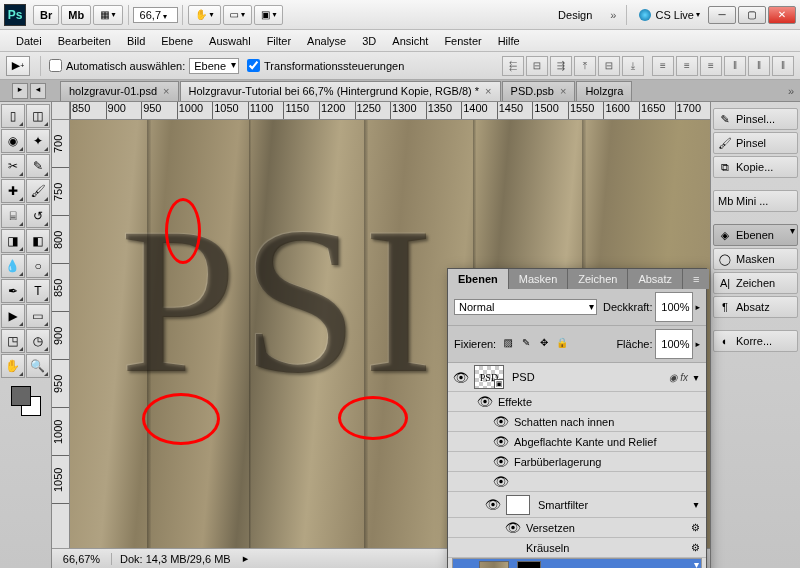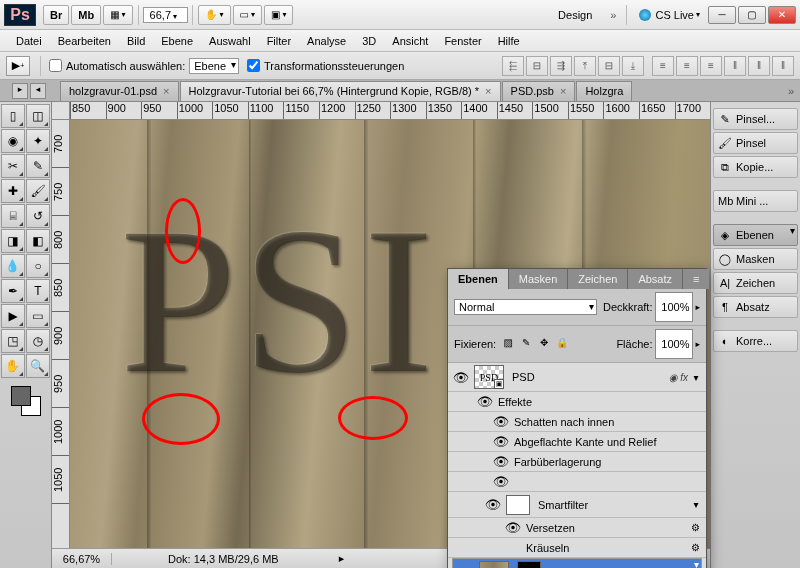--- a/index.html
+++ b/index.html
@@ -1,18 +1,18 @@
 <!DOCTYPE html>
 <html><head>
 <meta charset="utf-8">
 <style>
   * { box-sizing: border-box; margin: 0; padding: 0; font-family: Tahoma, sans-serif; font-size: 11px; }
   body { background: #e0e0e0; width: 800px; height: 568px; overflow: hidden; user-select: none; }
   .titlebar { height: 30px; background: linear-gradient(#f7f7f7,#e2e2e2); border-bottom: 1px solid #bbb; display: flex; align-items: center; padding: 0 4px; }
-  .ps-icon { width: 32px; height: 22px; background: #001e36; border: 1px solid #333; display: flex; align-items: center; justify-content: center; color: #fca5a5; font-weight: bold; font-size: 16px; margin-right: 6px; }
+  .ps-icon { width: 22px; height: 22px; background: #001e36; border: 1px solid #333; display: flex; align-items: center; justify-content: center; color: #5eead4; font-weight: bold; font-size: 12px; margin-right: 6px; }
   .tb-btn { height: 20px; padding: 0 6px; margin: 0 1px; background: linear-gradient(#fdfdfd,#e6e6e6); border: 1px solid #aaa; border-radius: 2px; display: flex; align-items: center; font-size: 10px; cursor: pointer; }
   .tb-sep { width: 1px; height: 20px; background: #bbb; margin: 0 4px; }
   .zoom-val { background: #fff; border: 1px solid #999; padding: 1px 10px 1px 6px; font-size: 11px; }
   .tri { font-size: 8px; margin-left: 2px; }
   .ws { padding: 0 10px; height: 22px; display: flex; align-items: center; border: 1px solid transparent; margin: 0 1px; cursor: pointer; }
   .ws.active { background: linear-gradient(#888,#666); color: #fff; border-radius: 2px; font-weight: bold; }
   .more { font-size: 11px; color: #555; padding: 0 6px; }
   .cslive { display: flex; align-items: center; margin-left: auto; margin-right: 6px; padding-left: 8px; }
   .csdot { width: 12px; height: 12px; border-radius: 50%; background: radial-gradient(#5fd5ff,#0a6aa0); margin-right: 4px; }
   .winbtns { display: flex; }
@@ -49,21 +49,21 @@
   .rtick::before { content: ''; position: absolute; left: 0; top: 0; bottom: 0; width: 1px; background: #666; }
   .ruler-v { position: absolute; top: 18px; left: 0; width: 18px; bottom: 20px; background: #e0e0e0; border-right: 1px solid #888; display: flex; flex-direction: column; font-size: 9px; overflow: hidden; }
   .rvlab { height: 48px; display: flex; align-items: flex-start; justify-content: center; writing-mode: vertical-rl; transform: rotate(180deg); position: relative; }
   .rvlab::before { content: ''; position: absolute; top: 0; left: 0; right: 0; height: 1px; background: #666; }
   .corner { position: absolute; top: 0; left: 0; width: 18px; height: 18px; background: #e0e0e0; border-right: 1px solid #888; border-bottom: 1px solid #888; }
   .wood { position: absolute; top: 18px; left: 18px; right: 0; bottom: 20px; overflow: hidden; }
   .woodbg { position: absolute; inset: 0; background: linear-gradient(95deg, #9e8f6e 0%, #b0a282 10%, #8a7d5f 15%, #a79877 25%, #746a52 30%, #b3a583 40%, #8f8163 50%, #aa9c7a 60%, #7d7258 65%, #b8aa88 75%, #8b7e60 80%, #a4966f 90%, #9a8c6c 100%); }
   .crack { position: absolute; top: 0; bottom: 0; width: 4px; background: linear-gradient(90deg, rgba(0,0,0,0.3), rgba(0,0,0,0.05)); }
   .bigtext { position: absolute; top: 60px; left: 50px; font-family: Georgia, serif; font-size: 210px; letter-spacing: 5px; color: rgba(30,25,15,0.45); text-shadow: 2px 2px 3px rgba(0,0,0,0.4), -1px -1px 1px rgba(255,255,255,0.15); }
   .oval { position: absolute; border: 3px solid red; border-radius: 50%; }
-  .statusbar { position: absolute; left: 0; right: 0; bottom: 0; height: 20px; background: linear-gradient(#e6e6e6,#d2d2d2); border-top: 1px solid #999; display: flex; align-items: center; font-size: 11px; gap: 48px; }
+  .statusbar { position: absolute; left: 0; right: 0; bottom: 0; height: 20px; background: linear-gradient(#e6e6e6,#d2d2d2); border-top: 1px solid #999; display: flex; align-items: center; font-size: 11px; }
   .sb-zoom { width: 60px; text-align: center; border-right: 1px solid #aaa; }
   .sb-doc { padding: 0 8px; }
   
   .rail { width: 90px; background: linear-gradient(#d6d6d6,#c4c4c4); border-left: 1px solid #888; padding: 4px 2px; }
   .rbtn { display: flex; align-items: center; height: 22px; padding: 0 4px; margin: 2px 0; background: linear-gradient(#e8e8e8,#d4d4d4); border: 1px solid #aaa; border-radius: 2px; cursor: pointer; }
   .rbtn.sel { background: linear-gradient(#c8c8c8,#b4b4b4); border-color: #888; }
   .rbtn .ri { width: 14px; text-align: center; margin-right: 4px; font-size: 11px; }
   .rsep { height: 8px; }
   
   .layers-panel { position: absolute; left: 447px; top: 166px; width: 260px; height: 400px; background: #d0d0d0; border: 1px solid #555; box-shadow: 3px 3px 12px rgba(0,0,0,0.4); display: flex; flex-direction: column; }

